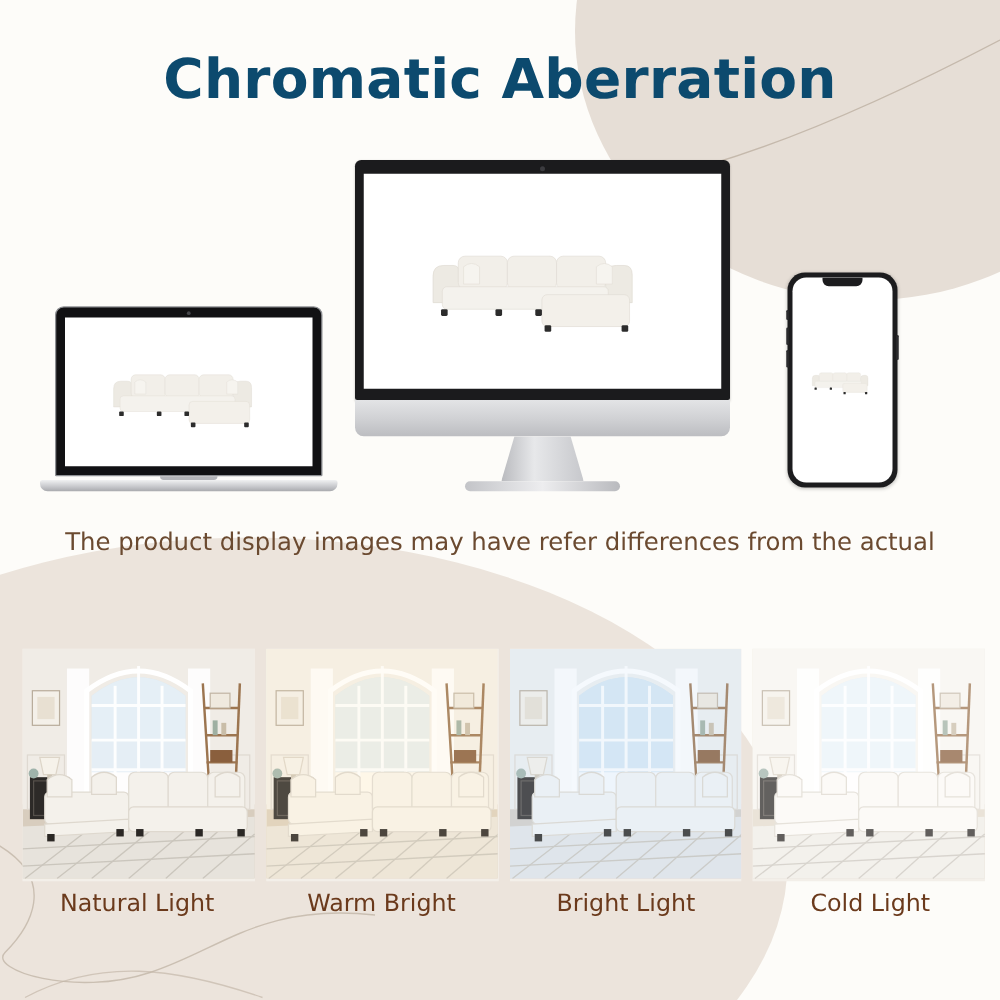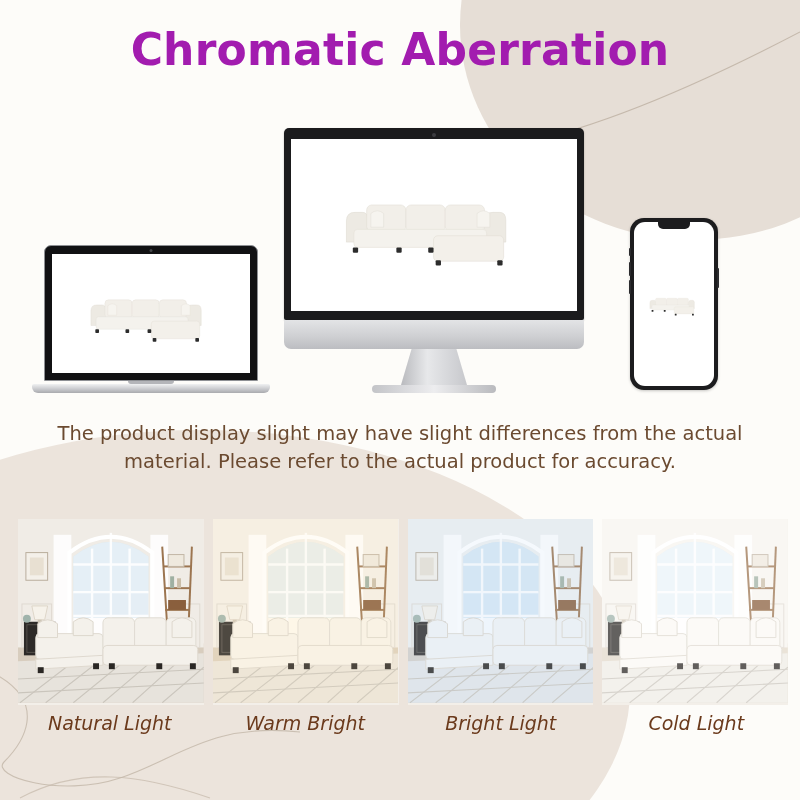--- a/index.html
+++ b/index.html
@@ -30,27 +30,27 @@
     position: absolute;
     left: -230px; bottom: -150px;
     width: 860px; height: 520px;
     border-radius: 50% 50% 50% 50%;
     background: #ece4dc;
   }
 
   
   .title {
     position: absolute;
-    top: 24px; left: 0; right: 0;
+    top: 38px; left: 0; right: 0;
     text-align: center;
     font-family: "DejaVu Sans", sans-serif;
     font-size: 44px;
     font-weight: 700;
     letter-spacing: 0.2px;
-    color: #a21caf;
+    color: #0c4a6e;
   }
 
   
   .devices {
     position: absolute;
     top: 120px; left: 0; right: 0;
     height: 280px;
   }
 
   
@@ -177,21 +177,21 @@
     width: 188px; height: 186px;
     overflow: hidden;
     background: #f3efe9;
   }
   .tile .room { position: absolute; inset: 0; }
 
   .labels {
     position: absolute;
     top: 712px; left: 18px;
     width: 770px;
-    display: flex; gap: 12px; font-style: italic;
+    display: flex; gap: 12px;
   }
   .labels .lbl {
     width: 188px;
     text-align: center;
     font-family: "DejaVu Sans", sans-serif;
     font-size: 19px;
     color: #6b3a1c;
   }
 
   
@@ -305,22 +305,21 @@
                 <rect x="330" y="166" width="12" height="12" rx="2" fill="#2c2c2c"></rect>
               </g>
             </svg>
           </div>
         </div>
       </div>
     </div>
   </div>
 
   <div class="disclaimer">
-    <div>The product display slight may have slight differences from the actual</div>
-    <div>material. Please refer to the actual product for accuracy.</div>
+    <div>The product display images may have refer differences from the actual</div>
   </div>
 
   <div class="tiles" id="tiles">
       <div class="tile">
         <svg class="room" viewBox="0 0 188 186" preserveAspectRatio="none">
           <rect x="0" y="0" width="188" height="186" fill="#f0ece6"></rect>
           <rect x="0" y="126" width="188" height="60" fill="#d8cdbe"></rect>
           <rect x="0" y="0" width="188" height="130" fill="#f0ece6"></rect>
           <rect x="4" y="86" width="30" height="44" fill="none" stroke="#dfd9d1" stroke-width="1"></rect>
           <rect x="150" y="86" width="34" height="44" fill="none" stroke="#dfd9d1" stroke-width="1"></rect>

